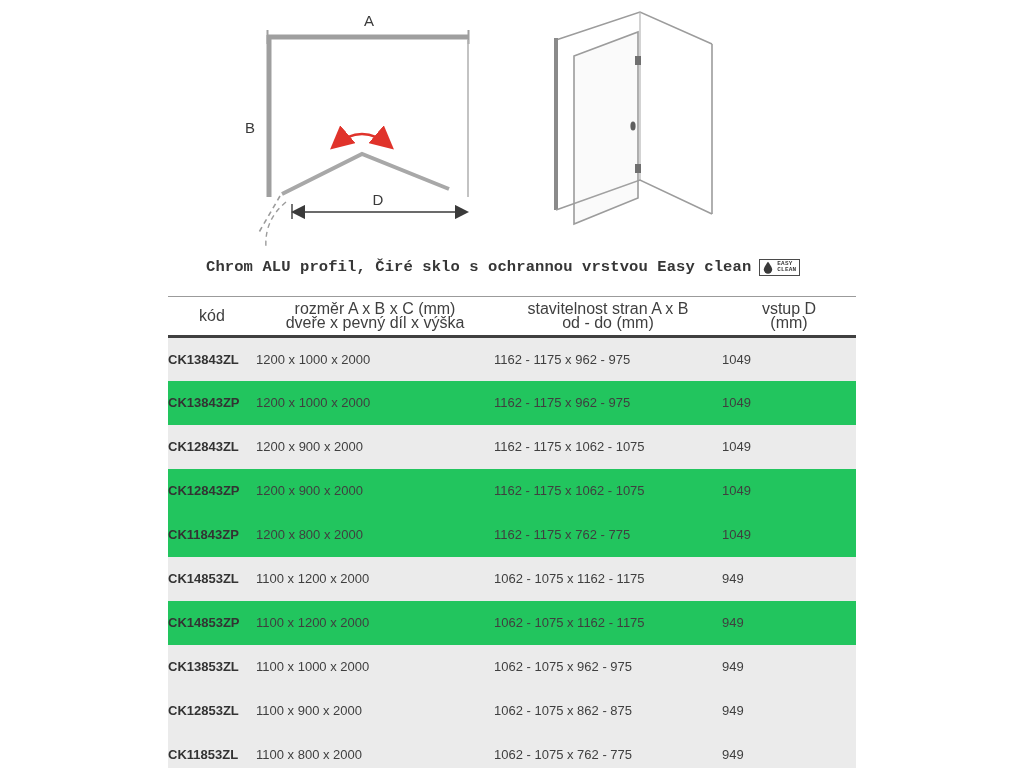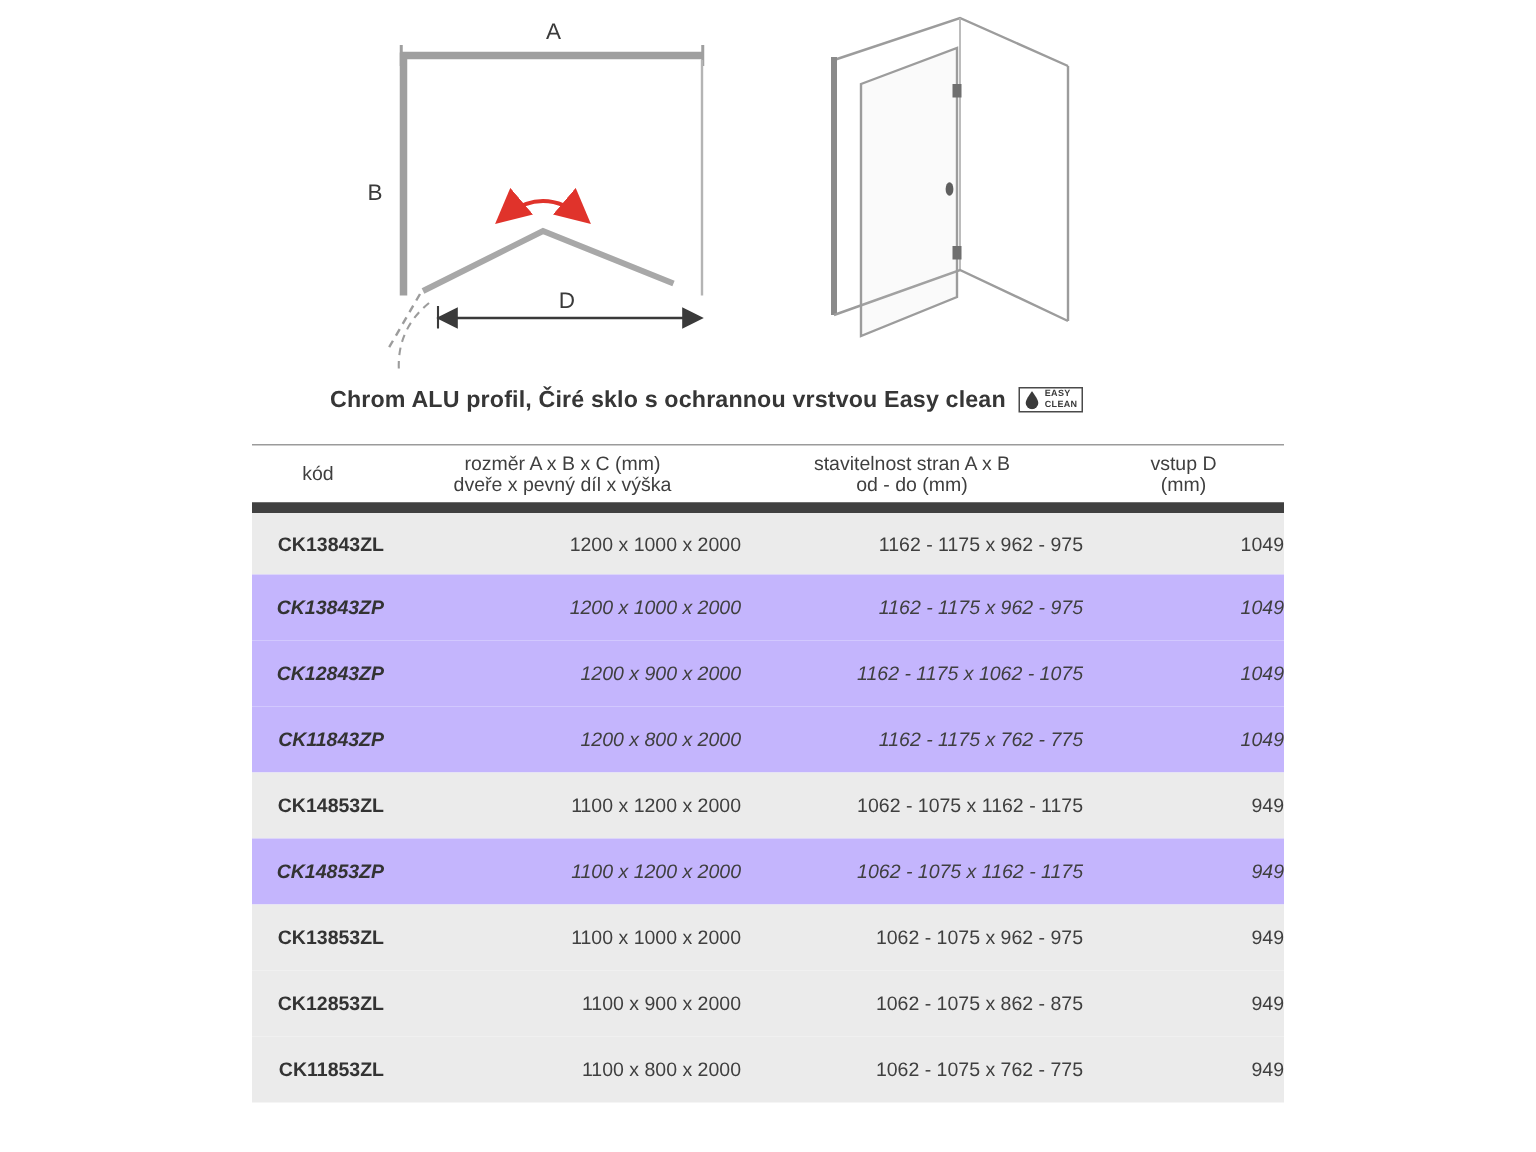--- a/index.html
+++ b/index.html
@@ -12,22 +12,22 @@
     overflow: hidden;
   }
   #stage { position: relative; width: 1024px; height: 768px; }
 
   
   #left-diagram  { position: absolute; left: 232px; top: 6px; }
   #right-diagram { position: absolute; left: 540px; top: 0px; }
 
   
   #title-row {
-    position: absolute; left: 220px; top: 258px;
-    display: flex; gap: 8px;
+    position: absolute; left: 206px; top: 258px;
+    display: flex; align-items: center; gap: 8px; font-family: Liberation Mono, monospace;
   }
   #title-row h1 {
     margin: 0; font-size: 15.5px; font-weight: bold; color: #363636;
     letter-spacing: 0.1px;
   }
   .easy-badge {
     display: inline-flex; align-items: center;
     border: 1px solid #4a4a4a; background: #fff;
     height: 17px; padding: 1px 3px 1px 2px; gap: 3px;
   }
@@ -38,32 +38,32 @@
     letter-spacing: 0.2px;
   }
 
   
   #table-wrap { position: absolute; left: 168px; top: 296px; width: 688px; }
   table.spec {
     width: 100%; border-collapse: collapse; table-layout: fixed;
     font-size: 13px; color: #3f3f3f;
   }
   table.spec thead td {
-    font-size: 13px; font-weight: normal; text-align: center;
+    font-size: 16px; font-weight: normal; text-align: center;
     line-height: 14px; padding: 5px 0 5px 0;
-    border-top: 1px solid #9b9b9b; border-bottom: 7px solid #404040;
+    border-top: 1px solid #9b9b9b; border-bottom: 3px solid #404040;
     vertical-align: middle; color: #3f3f3f;
   }
   table.spec tbody td {
-    height: 44px; text-align: right; padding: 0;
+    height: 44px; text-align: left; padding: 0;
     vertical-align: middle;
   }
   table.spec tbody td.kod { font-weight: bold; color: #333; }
   table.spec tbody tr.odd  { background: #ebebeb; }
-  table.spec tbody tr.even { background: #c4b5fd; font-style: italic; }
+  table.spec tbody tr.even { background: #22c55e; }
 </style>
 </head>
 <body>
 
 <div id="stage">
 
   <svg id="left-diagram" width="250" height="250" viewBox="0 0 250 250">
     <defs>
       <marker id="arrRed" markerWidth="9" markerHeight="9" refX="7" refY="4.5" orient="auto-start-reverse">
         <path d="M0,0 L9,4.5 L0,9 z" fill="#e0332b"></path>
@@ -161,20 +161,26 @@
             <td>1200 x 1000 x 2000</td>
             <td>1162 - 1175 x 962 - 975</td>
             <td>1049</td>
           </tr>
           <tr class="even">
             <td class="kod">CK13843ZP</td>
             <td>1200 x 1000 x 2000</td>
             <td>1162 - 1175 x 962 - 975</td>
             <td>1049</td>
           </tr>
+          <tr class="odd">
+            <td class="kod">CK12843ZL</td>
+            <td>1200 x 900 x 2000</td>
+            <td>1162 - 1175 x 1062 - 1075</td>
+            <td>1049</td>
+          </tr>
           <tr class="even">
             <td class="kod">CK12843ZP</td>
             <td>1200 x 900 x 2000</td>
             <td>1162 - 1175 x 1062 - 1075</td>
             <td>1049</td>
           </tr>
           <tr class="even">
             <td class="kod">CK11843ZP</td>
             <td>1200 x 800 x 2000</td>
             <td>1162 - 1175 x 762 - 775</td>

